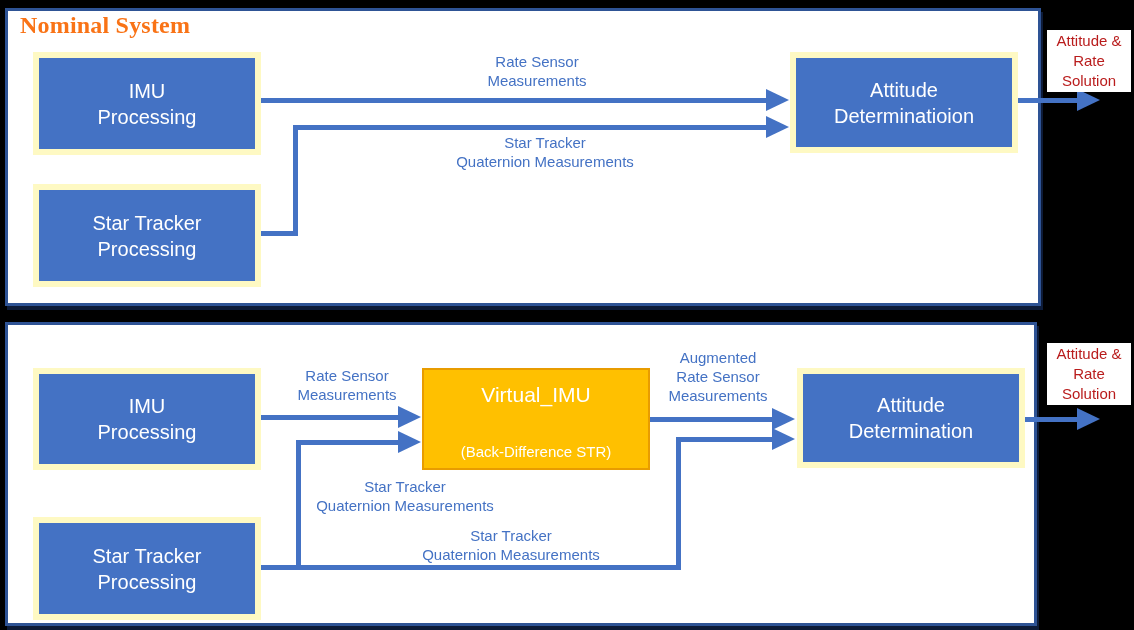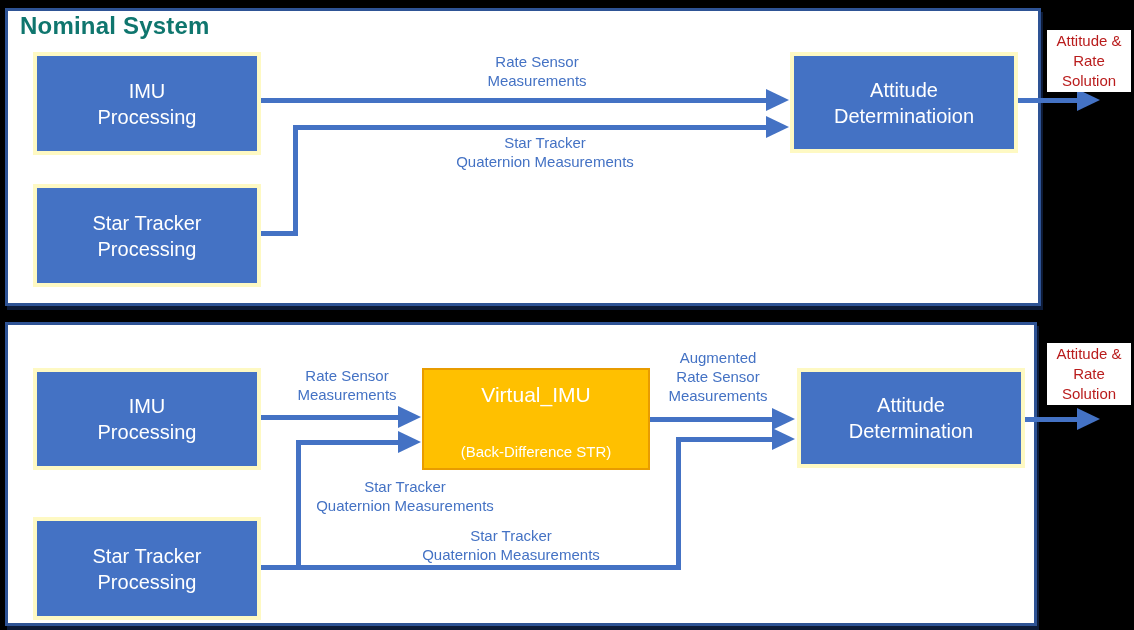--- a/index.html
+++ b/index.html
@@ -5,25 +5,25 @@
   html,body { margin:0; padding:0; background:#000; }
   .stage {
     position:relative; width:1134px; height:630px; overflow:hidden;
     background:#000; font-family:"Liberation Sans", sans-serif;
   }
   .panel {
     position:absolute; background:#fff; border:3px solid #2E5395;
     box-sizing:border-box; box-shadow:2px 4px 0 #0d1b38;
   }
   .panel-title {
-    position:absolute; font-size:24px; font-weight:700; color:#0f766e;
-    letter-spacing:0.2px; white-space:nowrap;
+    position:absolute; font-size:24px; font-weight:700; color:#f97316;
+    letter-spacing:0.2px; white-space:nowrap;font-family:Liberation Serif, serif;
   }
   .node {
-    position:absolute; background:#4472C4; border:4px solid #fef9c3;
+    position:absolute; background:#4472C4; border:6px solid #fef9c3;
     box-sizing:border-box; color:#fff; display:flex; align-items:center;
     justify-content:center; text-align:center; font-size:20px; line-height:26px;
     white-space:pre-line;
   }
   .node.orange {
     background:#FFC000; border:2px solid #E89C00; flex-direction:column;
     justify-content:space-between; padding:13px 0 15px 0;
   }
   .vtitle { font-size:21px; line-height:24px; }
   .vsub   { font-size:15px; line-height:18px;margin-top:36px; }

